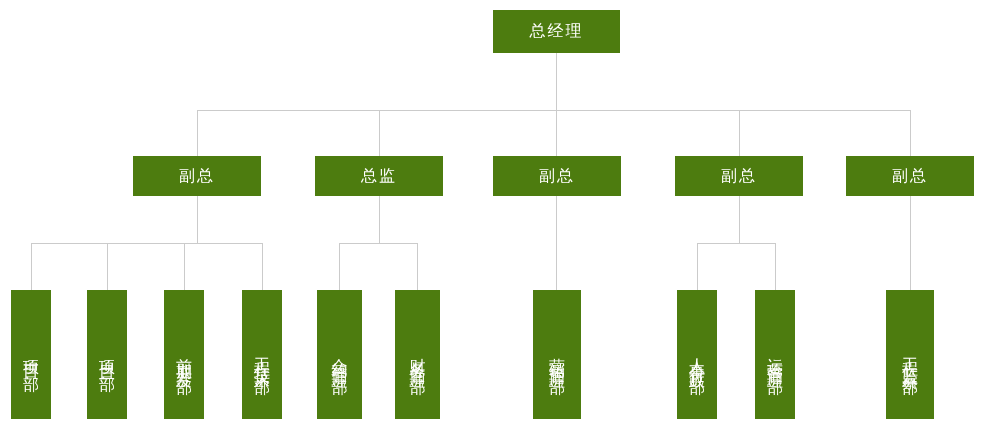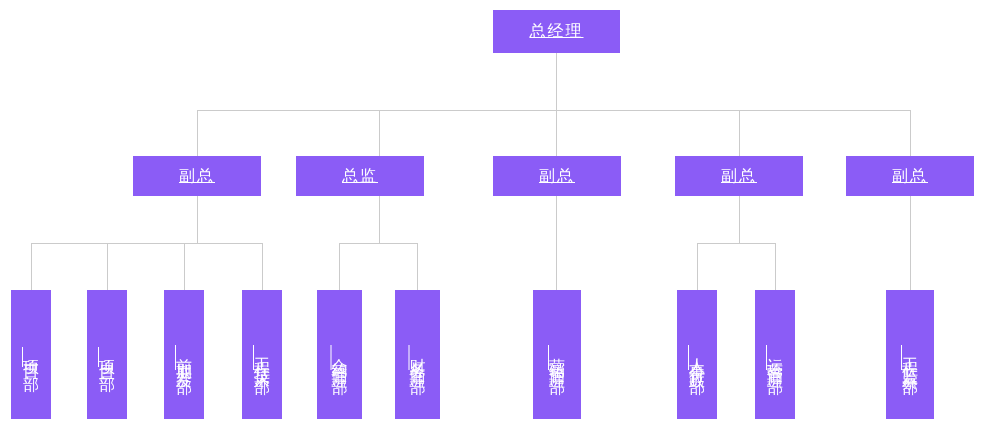--- a/index.html
+++ b/index.html
@@ -6,24 +6,23 @@
   #canvas {
     position: relative;
     width: 983px;
     height: 436px;
     background: #ffffff;
     font-family: "DejaVu Sans", "Liberation Sans", sans-serif;
     overflow: hidden;
   }
   .node {
     position: absolute;
-    background: #8b5cf6;
+    background: #4d7c0f;
     color: #ffffff;
     box-sizing: border-box;
-    text-decoration: underline;
   }
   .node.h {
     display: flex;
     align-items: center;
     justify-content: center;
     font-size: 16px;
     letter-spacing: 2px;
   }
   .node.v {
     top: 290px;
@@ -56,21 +55,21 @@
 
   <div class="cl vline" style="left:556px; top:53px; height:57px;"></div>
   <div class="cl hline" style="left:197px; top:110px; width:714px;"></div>
   <div class="cl vline" style="left:197px; top:110px; height:46px;"></div>
   <div class="cl vline" style="left:379px; top:110px; height:46px;"></div>
   <div class="cl vline" style="left:556px; top:110px; height:46px;"></div>
   <div class="cl vline" style="left:739px; top:110px; height:46px;"></div>
   <div class="cl vline" style="left:910px; top:110px; height:46px;"></div>
 
   <div class="node h" style="left:133px; top:156px; width:128px; height:40px;">副总</div>
-  <div class="node h" style="left:296px; top:156px; width:128px; height:40px;">总监</div>
+  <div class="node h" style="left:315px; top:156px; width:128px; height:40px;">总监</div>
   <div class="node h" style="left:493px; top:156px; width:128px; height:40px;">副总</div>
   <div class="node h" style="left:675px; top:156px; width:128px; height:40px;">副总</div>
   <div class="node h" style="left:846px; top:156px; width:128px; height:40px;">副总</div>
 
   <div class="cl vline" style="left:197px; top:196px; height:47px;"></div>
   <div class="cl hline" style="left:31px; top:243px; width:232px;"></div>
   <div class="cl vline" style="left:31px; top:243px; height:47px;"></div>
   <div class="cl vline" style="left:107px; top:243px; height:47px;"></div>
   <div class="cl vline" style="left:184px; top:243px; height:47px;"></div>
   <div class="cl vline" style="left:262px; top:243px; height:47px;"></div>

